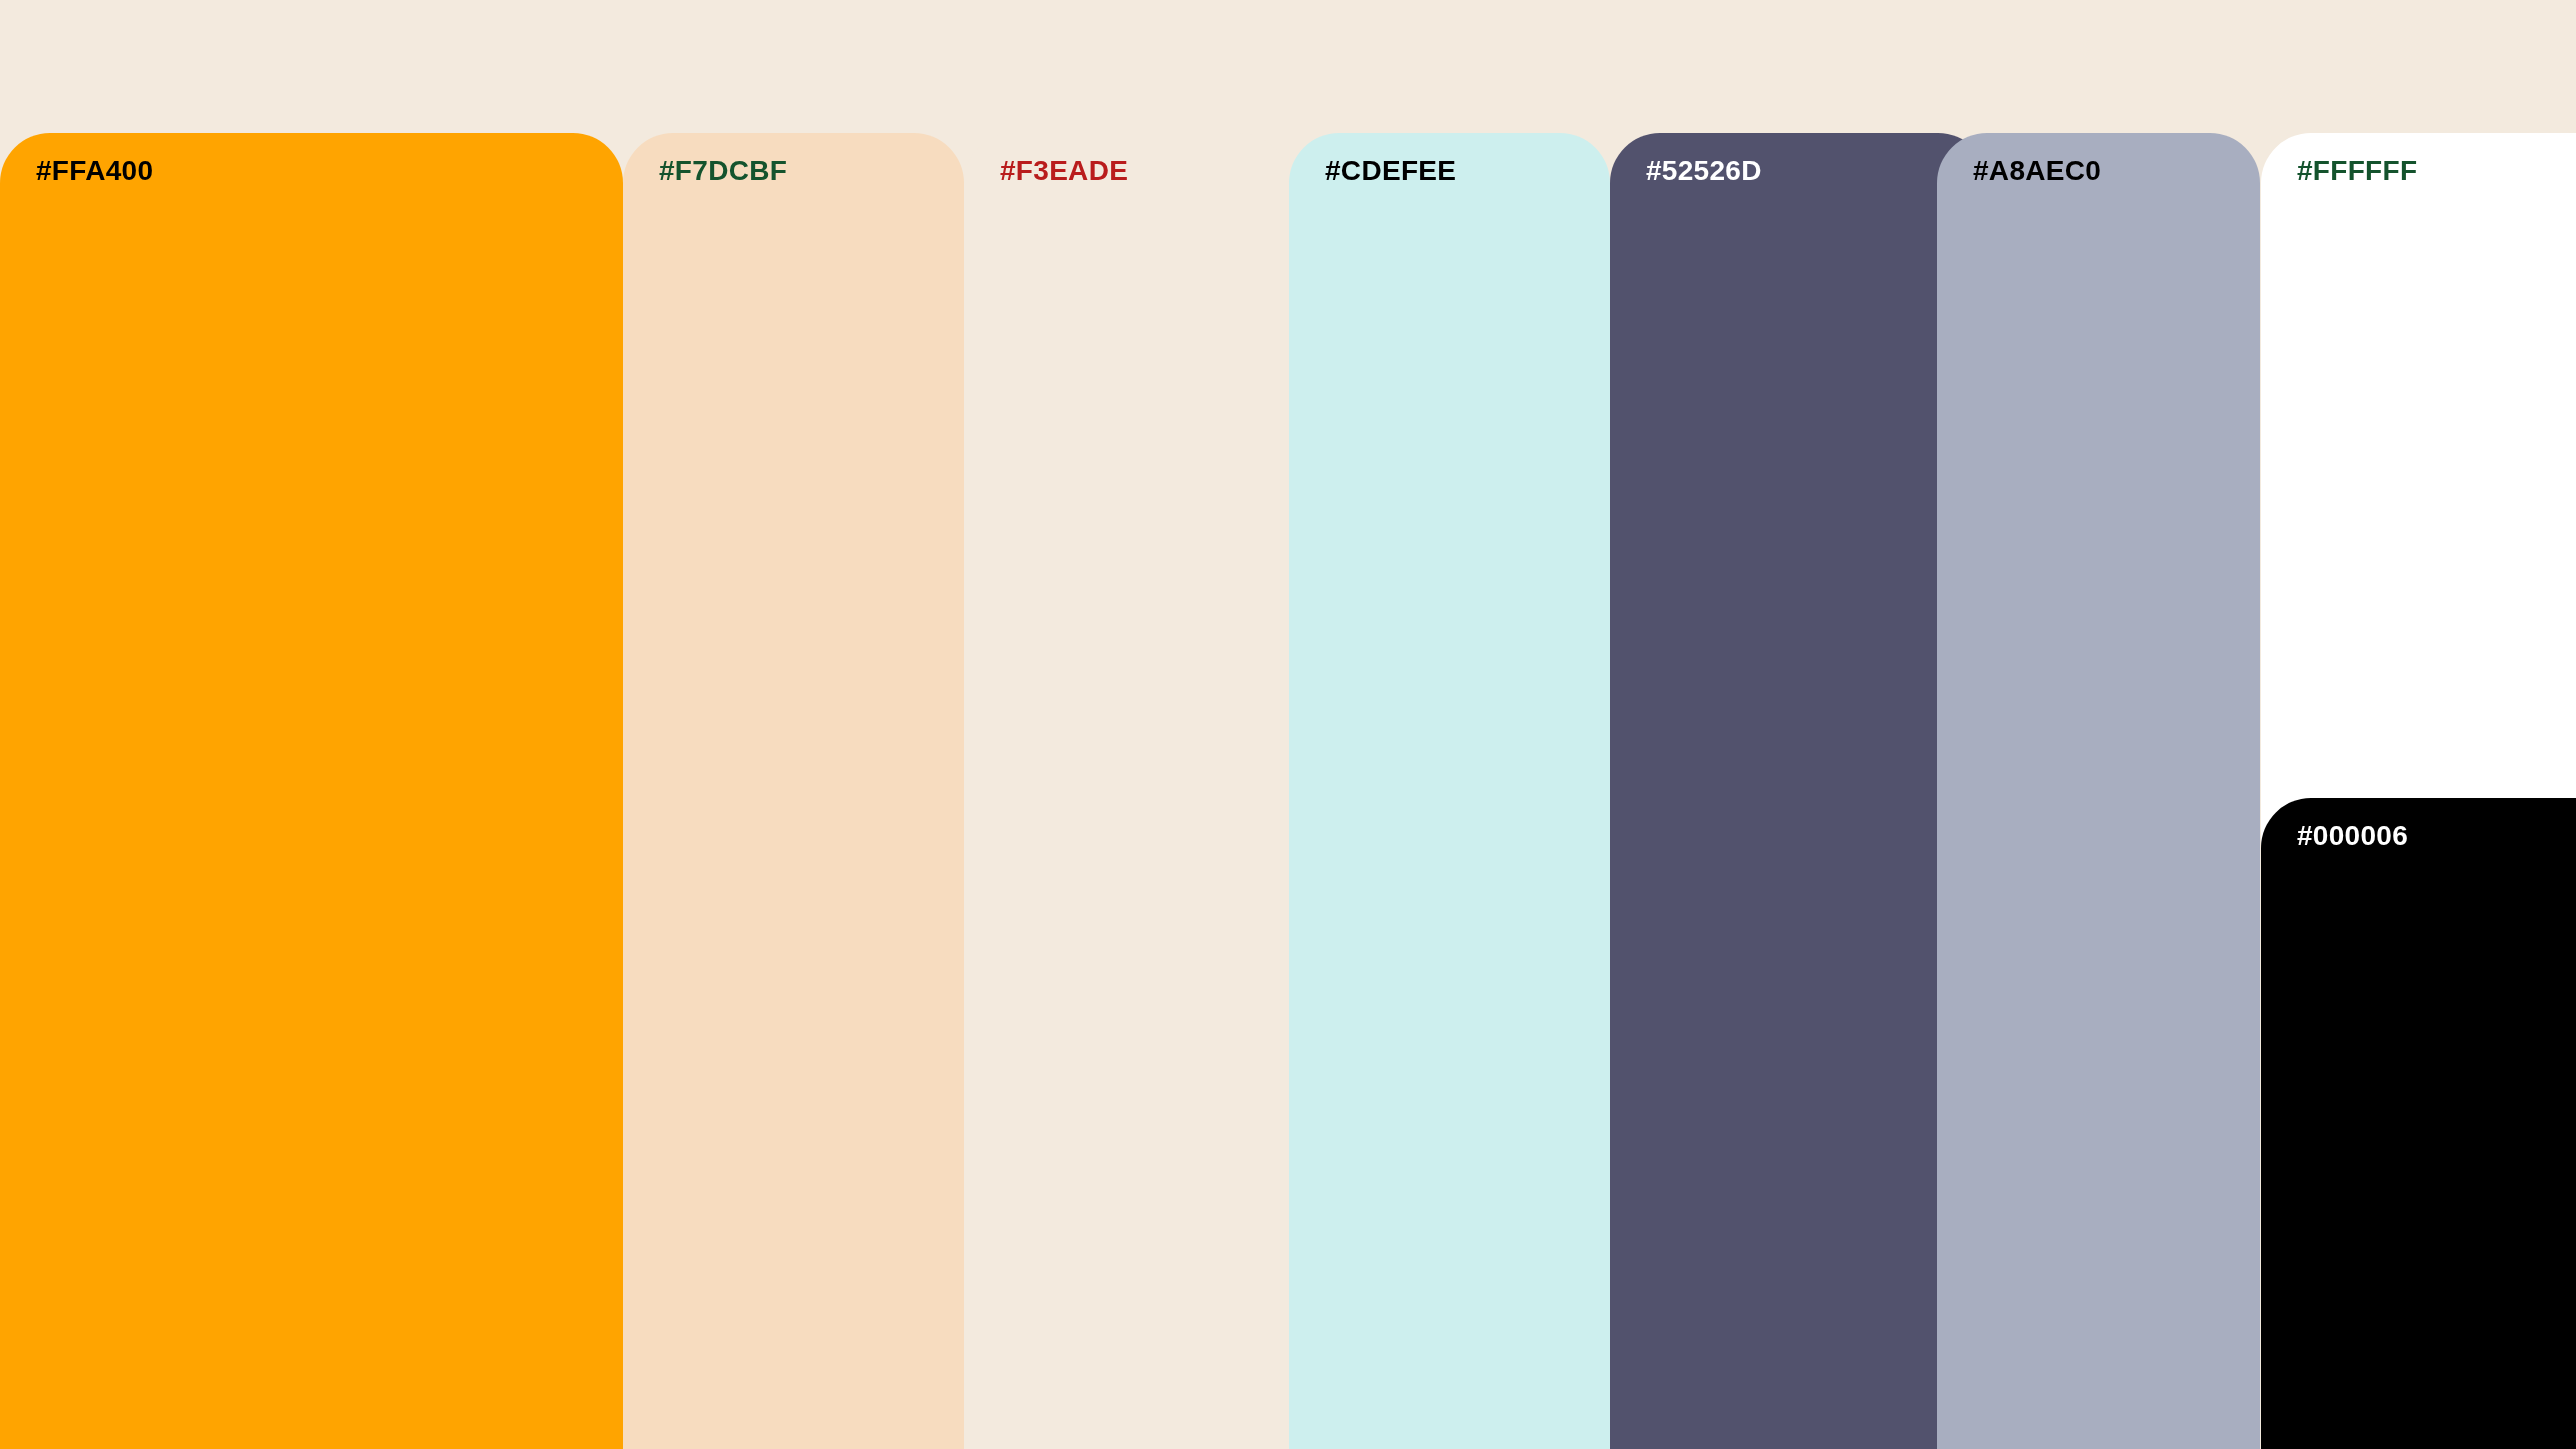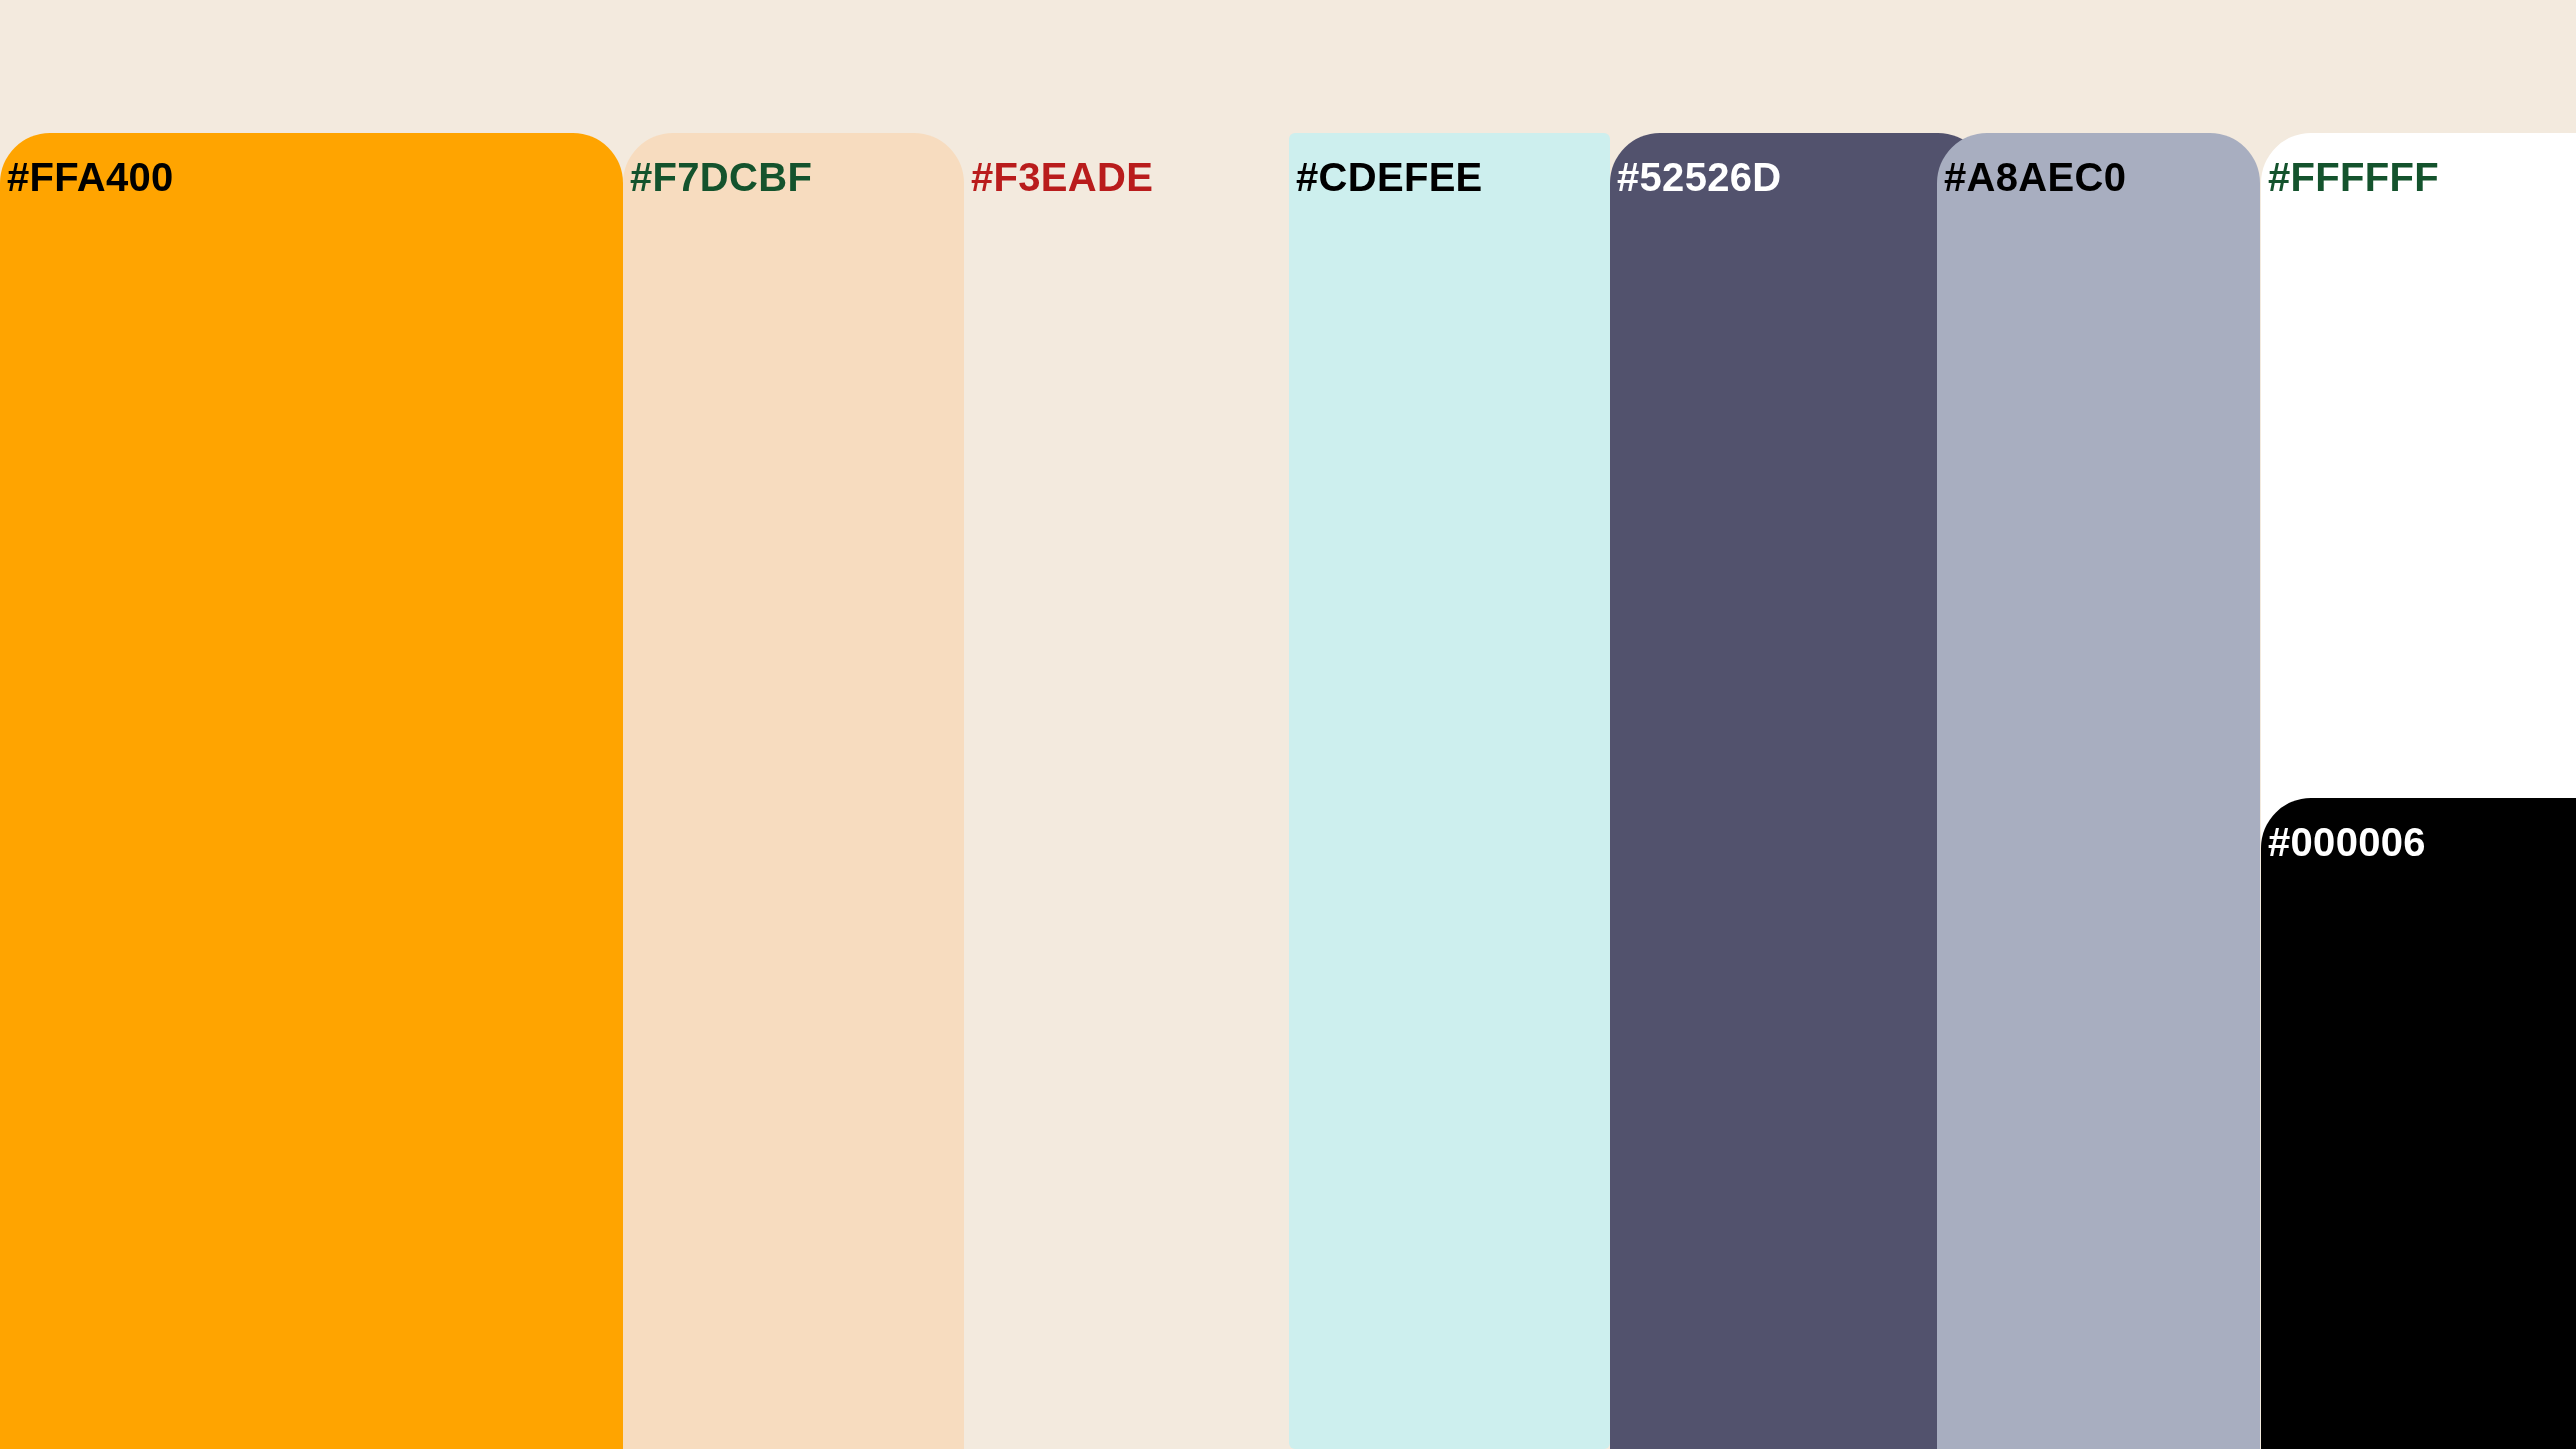--- a/index.html
+++ b/index.html
@@ -22,23 +22,23 @@
     overflow: hidden;
   }
   .swatch {
     position: absolute;
     box-sizing: border-box;
     border-top-left-radius: 50px;
     border-top-right-radius: 50px;
   }
   .swatch-label {
     position: absolute;
-    left: 7px;
+    left: 36px;
     top: 24px;
-    font-size: 40px;
+    font-size: 28px;
     font-weight: 700;
     letter-spacing: 0.3px;
     line-height: 1;
     white-space: nowrap;
     -webkit-font-smoothing: antialiased;
   }
   .label-dark  { color: #000000; }
   .label-light { color: #FFFFFF; }
 </style>
 </head>
@@ -47,21 +47,21 @@
 <div id="palette-stage" style="background: rgb(243, 234, 222); width: 2576px; height: 1449px;">
     <div class="swatch" style="left: 0px; top: 133px; width: 623px; height: 1316px; background: rgb(255, 164, 0); z-index: 1;">
       <span class="swatch-label label-dark" style="color: rgb(0, 0, 0);">#FFA400</span>
     </div>
     <div class="swatch" style="left: 623px; top: 133px; width: 341px; height: 1316px; background: rgb(247, 220, 191); z-index: 2;">
       <span class="swatch-label label-dark" style="color: #14532d;">#F7DCBF</span>
     </div>
     <div class="swatch" style="left: 964px; top: 133px; width: 325px; height: 1316px; background: rgb(243, 234, 222); z-index: 3;">
       <span class="swatch-label label-dark" style="color: #b91c1c;">#F3EADE</span>
     </div>
-    <div class="swatch" style="left: 1289px; top: 133px; width: 321px; height: 1316px; background: rgb(205, 239, 238); z-index: 4; border-radius: 6px;">
+    <div class="swatch" style="left: 1289px; top: 133px; width: 321px; height: 1316px; background: rgb(205, 239, 238); z-index: 4;">
       <span class="swatch-label label-dark" style="color: rgb(0, 0, 0);">#CDEFEE</span>
     </div>
     <div class="swatch" style="left: 1610px; top: 133px; width: 378px; height: 1316px; background: rgb(82, 82, 109); z-index: 5;">
       <span class="swatch-label label-light" style="color: rgb(255, 255, 255);">#52526D</span>
     </div>
     <div class="swatch" style="left: 1937px; top: 133px; width: 323px; height: 1316px; background: rgb(168, 174, 192); z-index: 6;">
       <span class="swatch-label label-dark" style="color: rgb(0, 0, 0);">#A8AEC0</span>
     </div>
     <div class="swatch" style="left: 2261px; top: 133px; width: 362px; height: 1316px; background: rgb(255, 255, 255); z-index: 7;">
       <span class="swatch-label label-dark" style="color: #14532d;">#FFFFFF</span>

